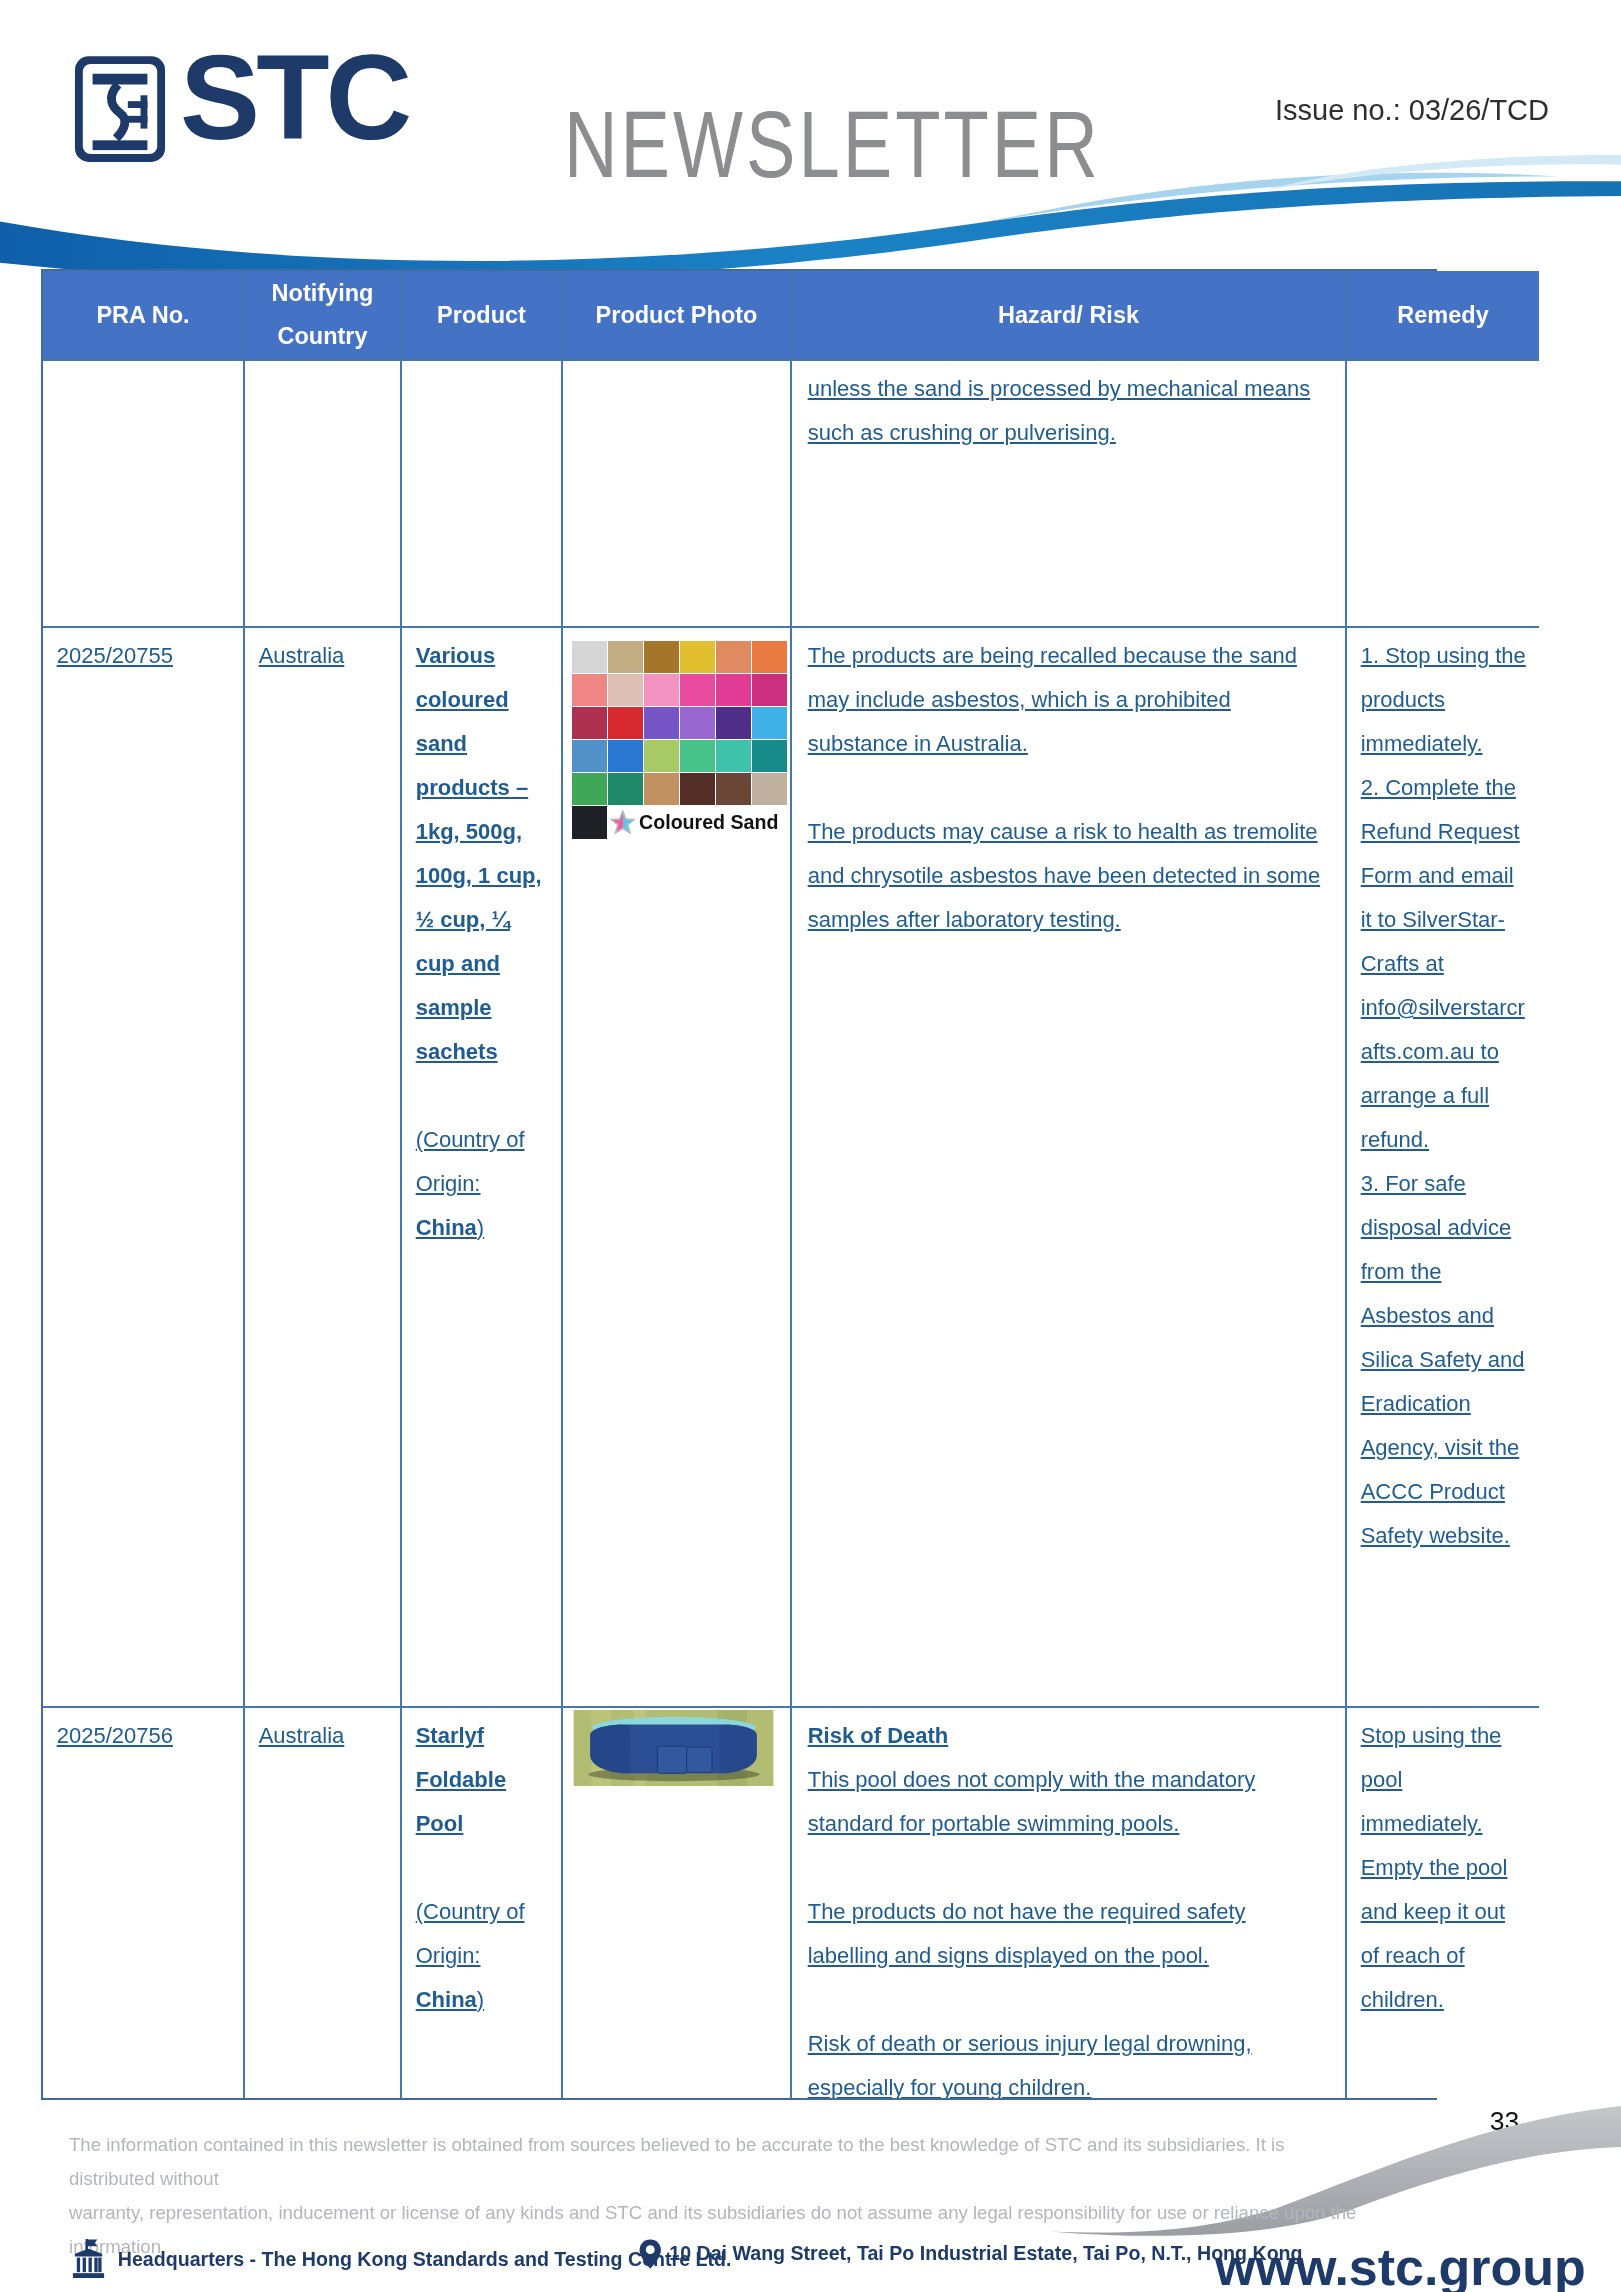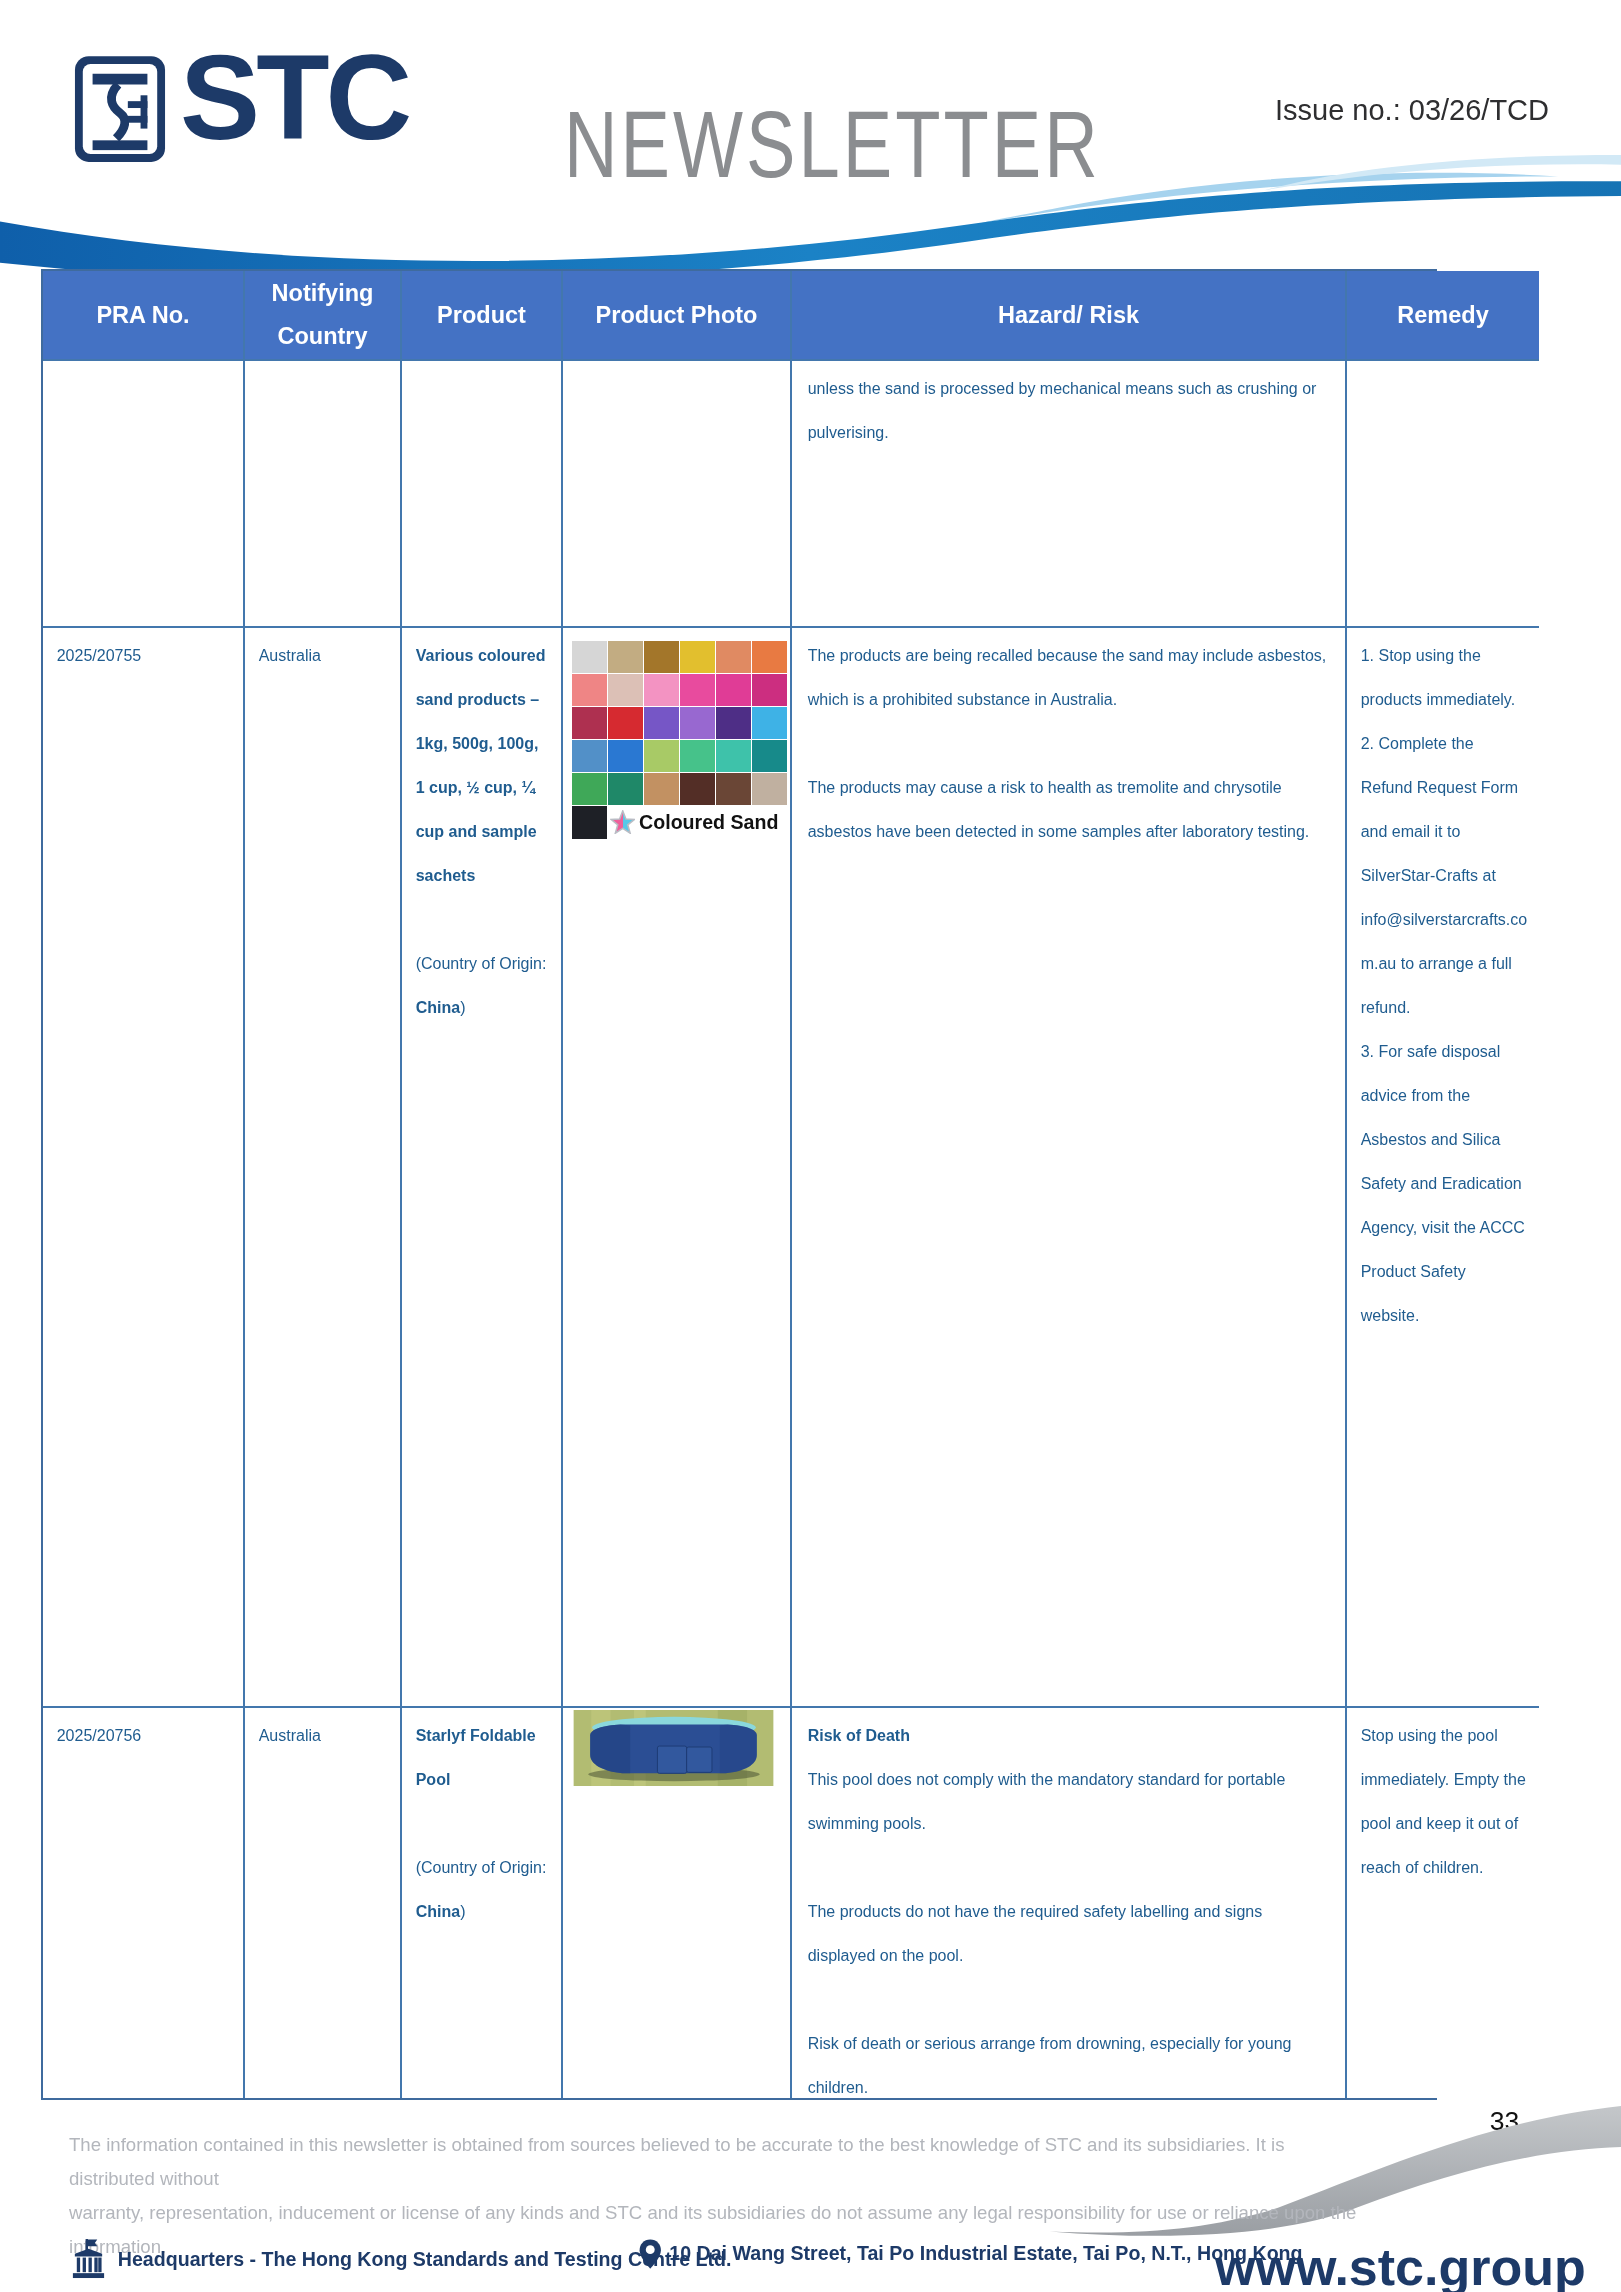--- a/index.html
+++ b/index.html
@@ -26,21 +26,21 @@
     grid-template-rows:90px 267px 1080px 390px;
   }
   .cell{box-sizing:border-box;border-right:2px solid var(--border);border-bottom:2px solid var(--border);
     overflow:hidden;background:#fff;}
   .cell:nth-child(6n){border-right:none;}
   .r2c{border-bottom:none !important;}
   .th{background:var(--hdr-bg);color:#fff;font-size:23.5px;font-weight:bold;
     display:flex;align-items:center;justify-content:center;text-align:center;line-height:43px;
     border-right:2px solid var(--border);border-bottom:2px solid var(--border);box-sizing:border-box;}
   .th:nth-child(6){border-right:none;}
-  .body-cell{padding:5.9px 11.8px 5.9px 13.7px;font-size:16px;line-height:44px;color:var(--celltext);}
+  .body-cell{padding:5.9px 11.8px 5.9px 13.7px;font-size:22px;line-height:44px;color:var(--celltext);text-decoration:underline;}
   .c-hazard{padding-left:15.7px;padding-right:13.7px;}
   .para{margin:0;}
   .para + .para{margin-top:44px;}
   .tight .para + .para{margin-top:0;}
   .b{font-weight:bold;}
   .origin{margin-top:88px;}
   .break{overflow-wrap:break-word;word-break:break-word;}
   .c-photo{padding:0;}
   
   .sand-photo{margin:12.7px 0 0 8.8px;width:217px;}
@@ -205,21 +205,21 @@
         <path d="M17,26 L17,46 C17,56 30,63 50,65 L58,65 L58,16 L48,15 C30,16 17,20 17,26 Z" fill="#20407e" opacity="0.55"></path>
         <path d="M188,26 L188,46 C188,56 176,63 156,65 L150,65 L150,16 L158,15 C176,16 188,20 188,26 Z" fill="#20407e" opacity="0.35"></path>
         <rect x="86" y="37" width="30" height="28" rx="2" fill="#32589e" stroke="#1e3c74" stroke-width="1"></rect>
         <rect x="116" y="38" width="26" height="26" rx="2" fill="#32589e" stroke="#1e3c74" stroke-width="1"></rect>
       </svg>
     </div>
     <div class="cell body-cell c-hazard r2c">
       <div class="para b">Risk of Death</div>
       <div class="para" style="margin-top:0">This pool does not comply with the mandatory standard for portable swimming pools.</div>
       <div class="para">The products do not have the required safety labelling and signs displayed on the pool.</div>
-      <div class="para">Risk of death or serious arrange from drowning, especially for young children.</div>
+      <div class="para">Risk of death or serious injury legal drowning, especially for young children.</div>
     </div>
     <div class="cell body-cell c-remedy r2c">
       <div class="para">Stop using the pool immediately. Empty the pool and keep it out of reach of children.</div>
     </div>
   </div>
 
   <div class="pageno">33</div>
 
   <svg class="swoosh" width="588" height="157" viewBox="0 0 600 160">
     <defs>

